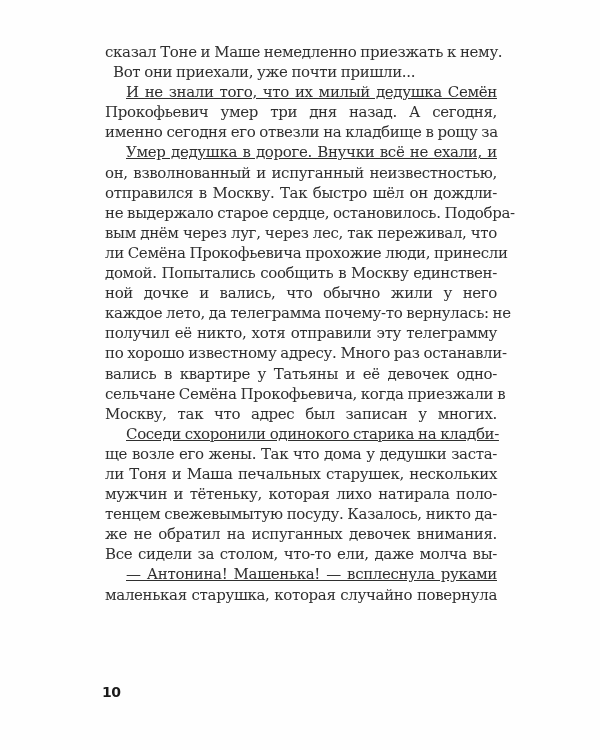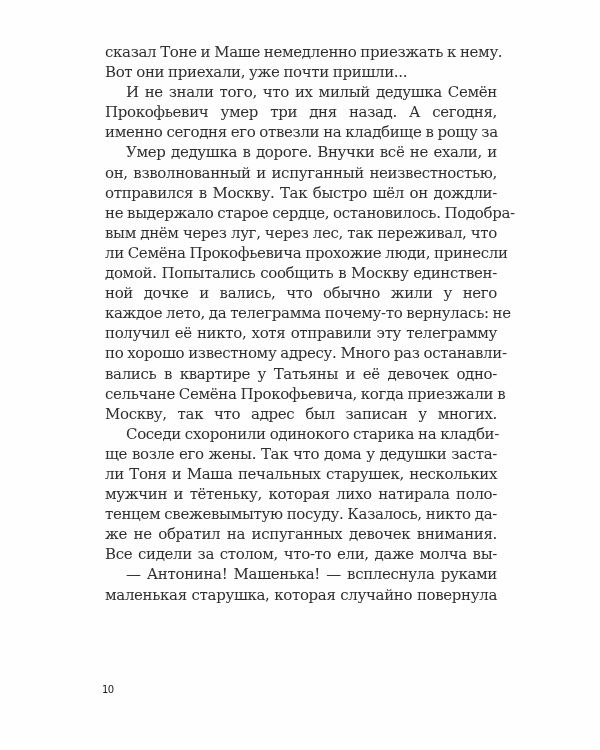--- a/index.html
+++ b/index.html
@@ -35,31 +35,33 @@
       white-space: nowrap;
       text-align: justify;
       text-align-last: justify;
       height: 20.1px;
       overflow: visible;
       letter-spacing: -0.35px;
       word-spacing: -0.5px;
     }
     .line.last {
       text-align-last: left;
+      margin-left: 8px;
     }
     .line.indent {
       padding-left: 21px;
+      text-decoration: underline;
     }
     .page-number {
       position: absolute;
       left: 102px;
       top: 684px;
       font-family: "DejaVu Sans", "Liberation Sans", sans-serif;
-      font-weight: normal;
-      font-size: 10px;
+      font-weight: bold;
+      font-size: 14px;
       color: #1a1a1a;
       letter-spacing: -0.6px;
     }
   </style>
 </head>
 <body>
 
 <div class="page">
   <div class="text-block">
 

